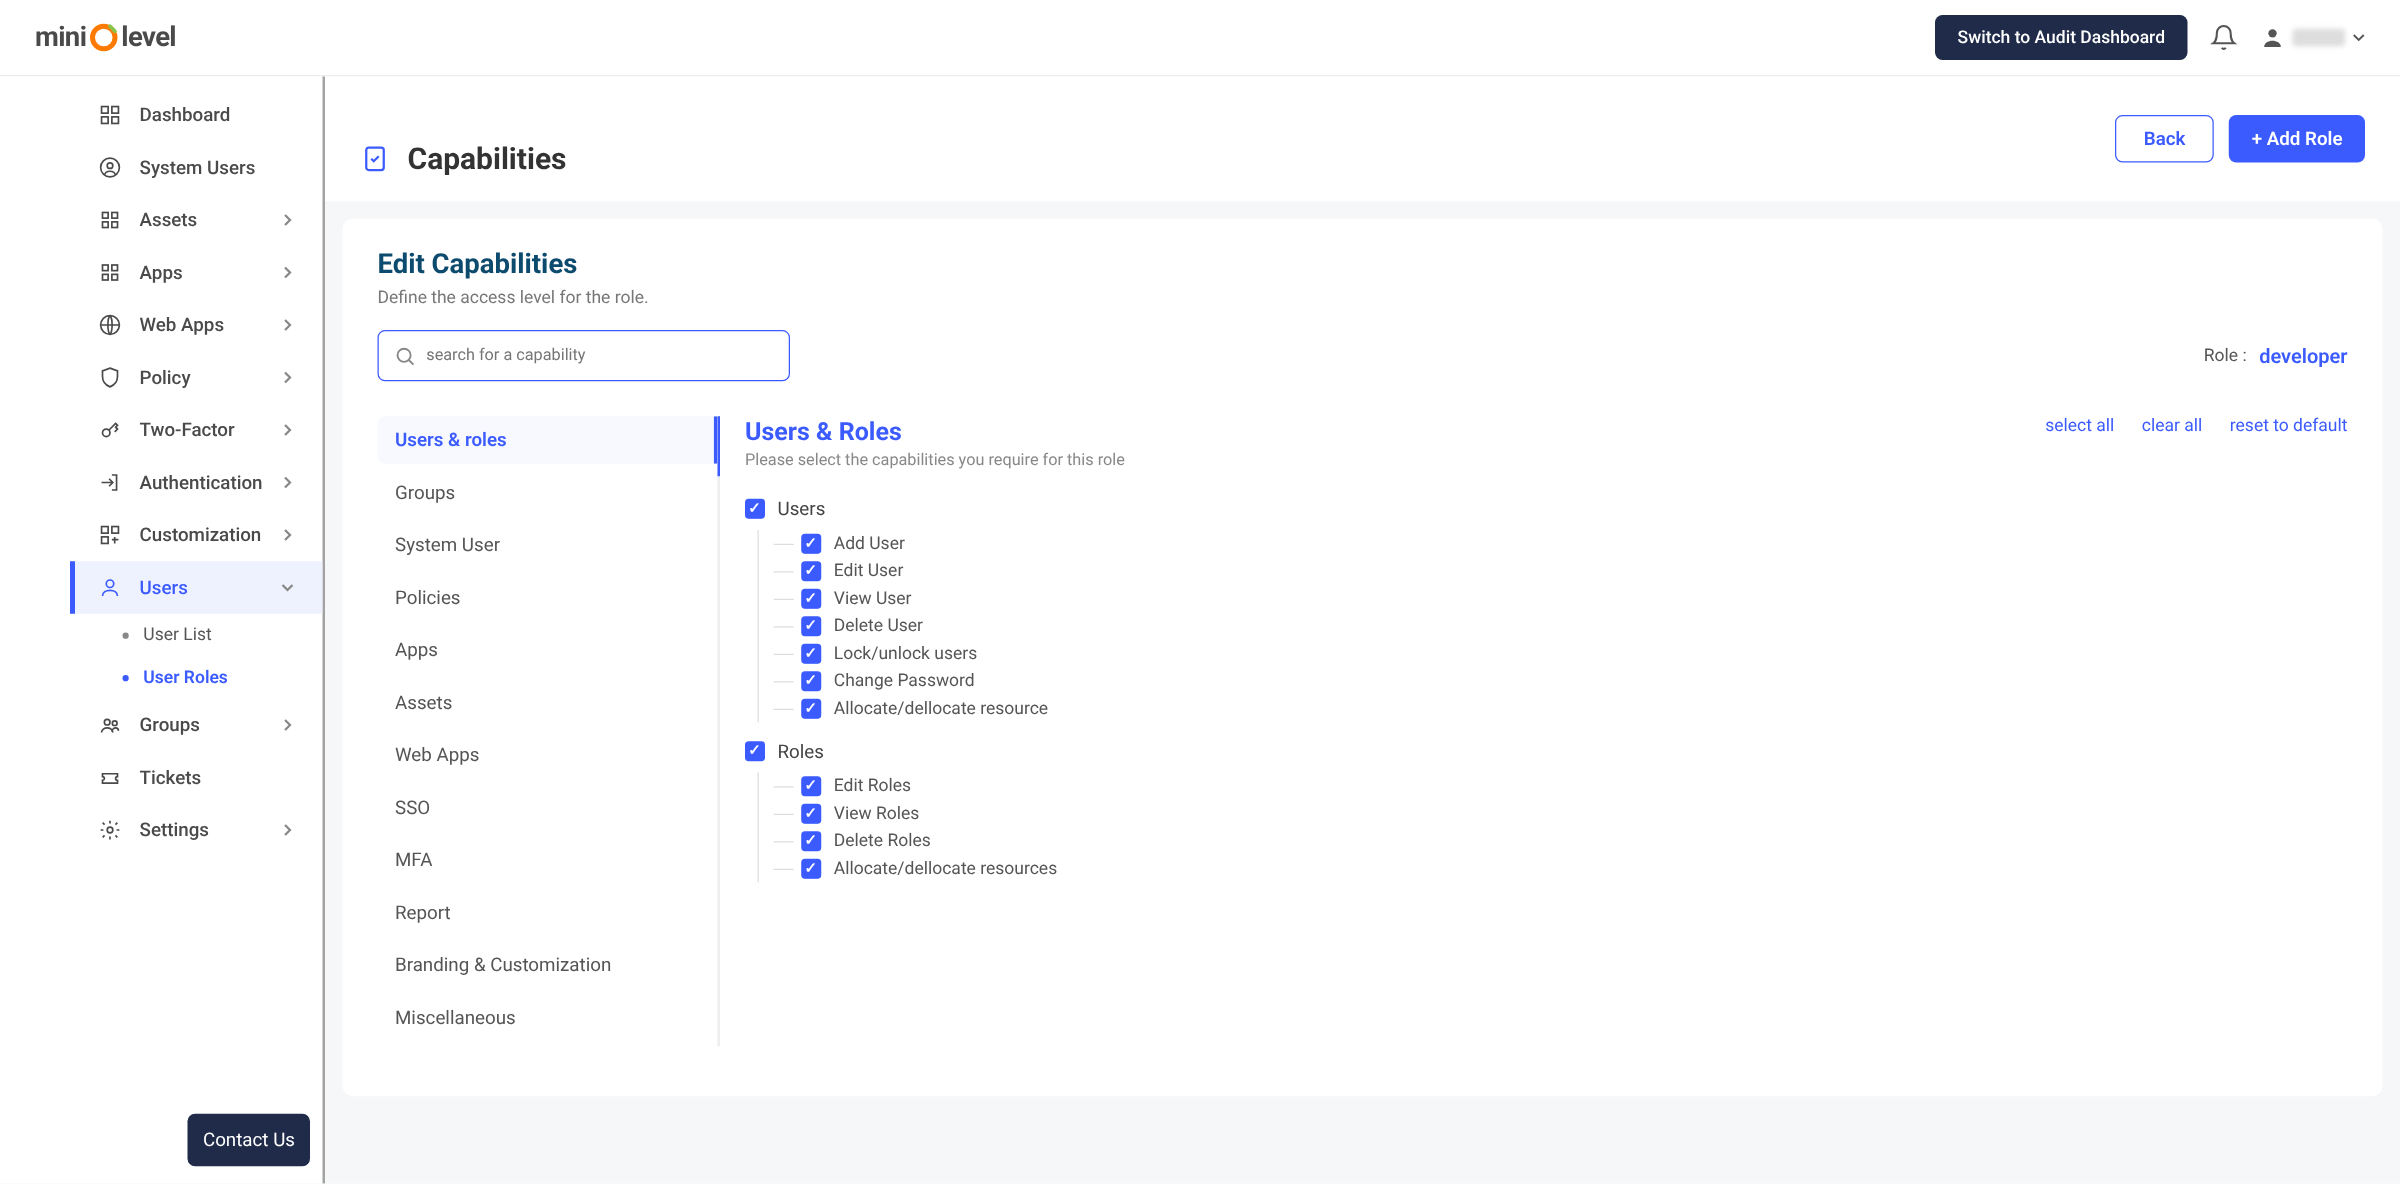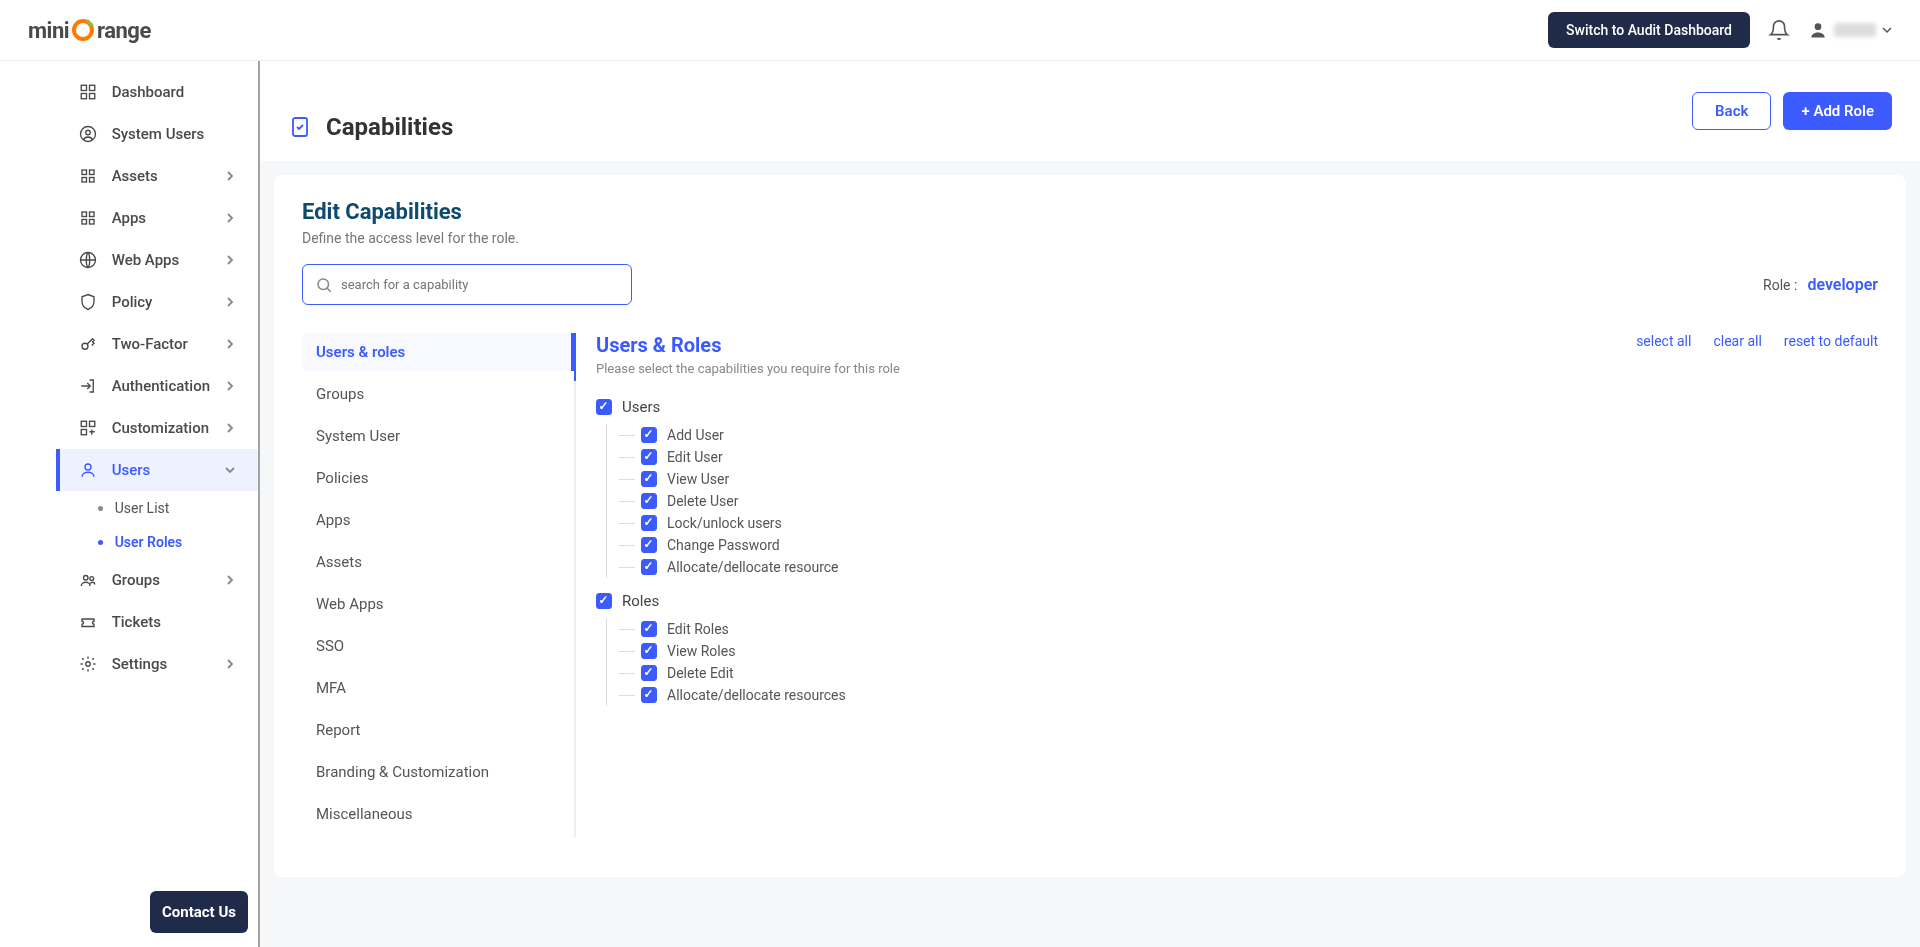--- a/index.html
+++ b/index.html
@@ -19,21 +19,21 @@
     .nav { flex: 1; overflow-y: auto; }
     .nav-item { display: flex; align-items: center; gap: 14px; padding: 12px 22px; color: #4a4a4a; font-size: 15px; font-weight: 500; cursor: pointer; position: relative; }
     .nav-item .chev { margin-left: auto; color: #888; }
     .nav-item.active { background: #eef2ff; color: #3b5bff; }
     .nav-item.active::before { content: ""; position: absolute; left: 0; top: 0; bottom: 0; width: 4px; background: #3b5bff; }
     .nav-item .nav-icon { width: 20px; display: flex; justify-content: center; }
     .sub-item { display: flex; align-items: center; gap: 12px; padding: 9px 22px 9px 42px; color: #555; font-size: 14px; cursor: pointer; }
     .sub-item .dot { width: 5px; height: 5px; background: #888; border-radius: 50%; flex-shrink: 0; }
     .sub-item.active { color: #3b5bff; font-weight: 600; }
     .sub-item.active .dot { background: #3b5bff; }
-    .contact-btn { margin: 14px 10px; background: #1f2b48; color: #fff; padding: 12px; border: none; border-radius: 6px; font-size: 15px; font-weight: 700; cursor: pointer; }
+    .contact-btn { margin: 14px 10px; background: #1f2b48; color: #fff; padding: 12px; border: none; border-radius: 6px; font-size: 15px; font-weight: 400; cursor: pointer; }
     .main { flex: 1; overflow-y: auto; display: flex; flex-direction: column; }
     .page-header { display: flex; align-items: center; justify-content: space-between; padding: 20px 28px; background: #fff; }
     .page-title-wrap { display: flex; align-items: center; gap: 14px; margin-top: 32px; }
     .page-title { font-size: 24px; font-weight: 700; color: #333; }
     .btn-outline { background: #fff; border: 1.5px solid #3b5bff; color: #3b5bff; padding: 9px 22px; border-radius: 6px; font-size: 15px; font-weight: 600; cursor: pointer; }
     .btn-primary { background: #3b5bff; color: #fff; border: none; padding: 10px 18px; border-radius: 6px; font-size: 15px; font-weight: 600; cursor: pointer; }
     .header-actions { display: flex; gap: 12px; }
     .content { margin: 14px 14px 14px 14px; background: #fff; border-radius: 8px; padding: 24px 28px 40px; }
     .section-title { font-size: 22px; font-weight: 700; color: #0c4a6e; margin-bottom: 6px; }
     .section-sub { font-size: 14px; color: #777; margin-bottom: 18px; }
@@ -71,21 +71,21 @@
   <div class="topbar">
     <div class="logo-wrap">
       <div class="logo">
         <span>mini</span>
         <span class="o-mark">
           <svg width="26" height="26" viewBox="0 0 26 26">
               <circle cx="13" cy="13" r="9" fill="none" stroke="#ff7a00" stroke-width="4"></circle>
               <path d="M18 4 L22 8" stroke="#8bc34a" stroke-width="3" stroke-linecap="round"></path>
             </svg>
         </span>
-        <span>range</span>
+        <span>level</span>
       </div>
       <div class="underline"></div>
     </div>
     <div class="topbar-right">
       <button class="btn-dark">Switch to Audit Dashboard</button>
       <button class="icon-btn">
         <svg width="22" height="22" viewBox="0 0 24 24" fill="none" stroke="#555" stroke-width="1.8">
             <path d="M18 8a6 6 0 0 0-12 0c0 7-3 9-3 9h18s-3-2-3-9M13.7 21a2 2 0 0 1-3.4 0"></path>
           </svg>
       </button>
@@ -397,21 +397,21 @@
                     <div class="tree-child">
         <input type="checkbox" class="chk" checked="" style="">
         <span>Edit Roles</span>
       </div>
                     <div class="tree-child">
         <input type="checkbox" class="chk" checked="" style="">
         <span>View Roles</span>
       </div>
                     <div class="tree-child">
         <input type="checkbox" class="chk" checked="" style="">
-        <span>Delete Edit</span>
+        <span>Delete Roles</span>
       </div>
                     <div class="tree-child">
         <input type="checkbox" class="chk" checked="" style="">
         <span>Allocate/dellocate resources</span>
       </div>
     </div>
                 </div>
               </div>
           </div>
         </div>

